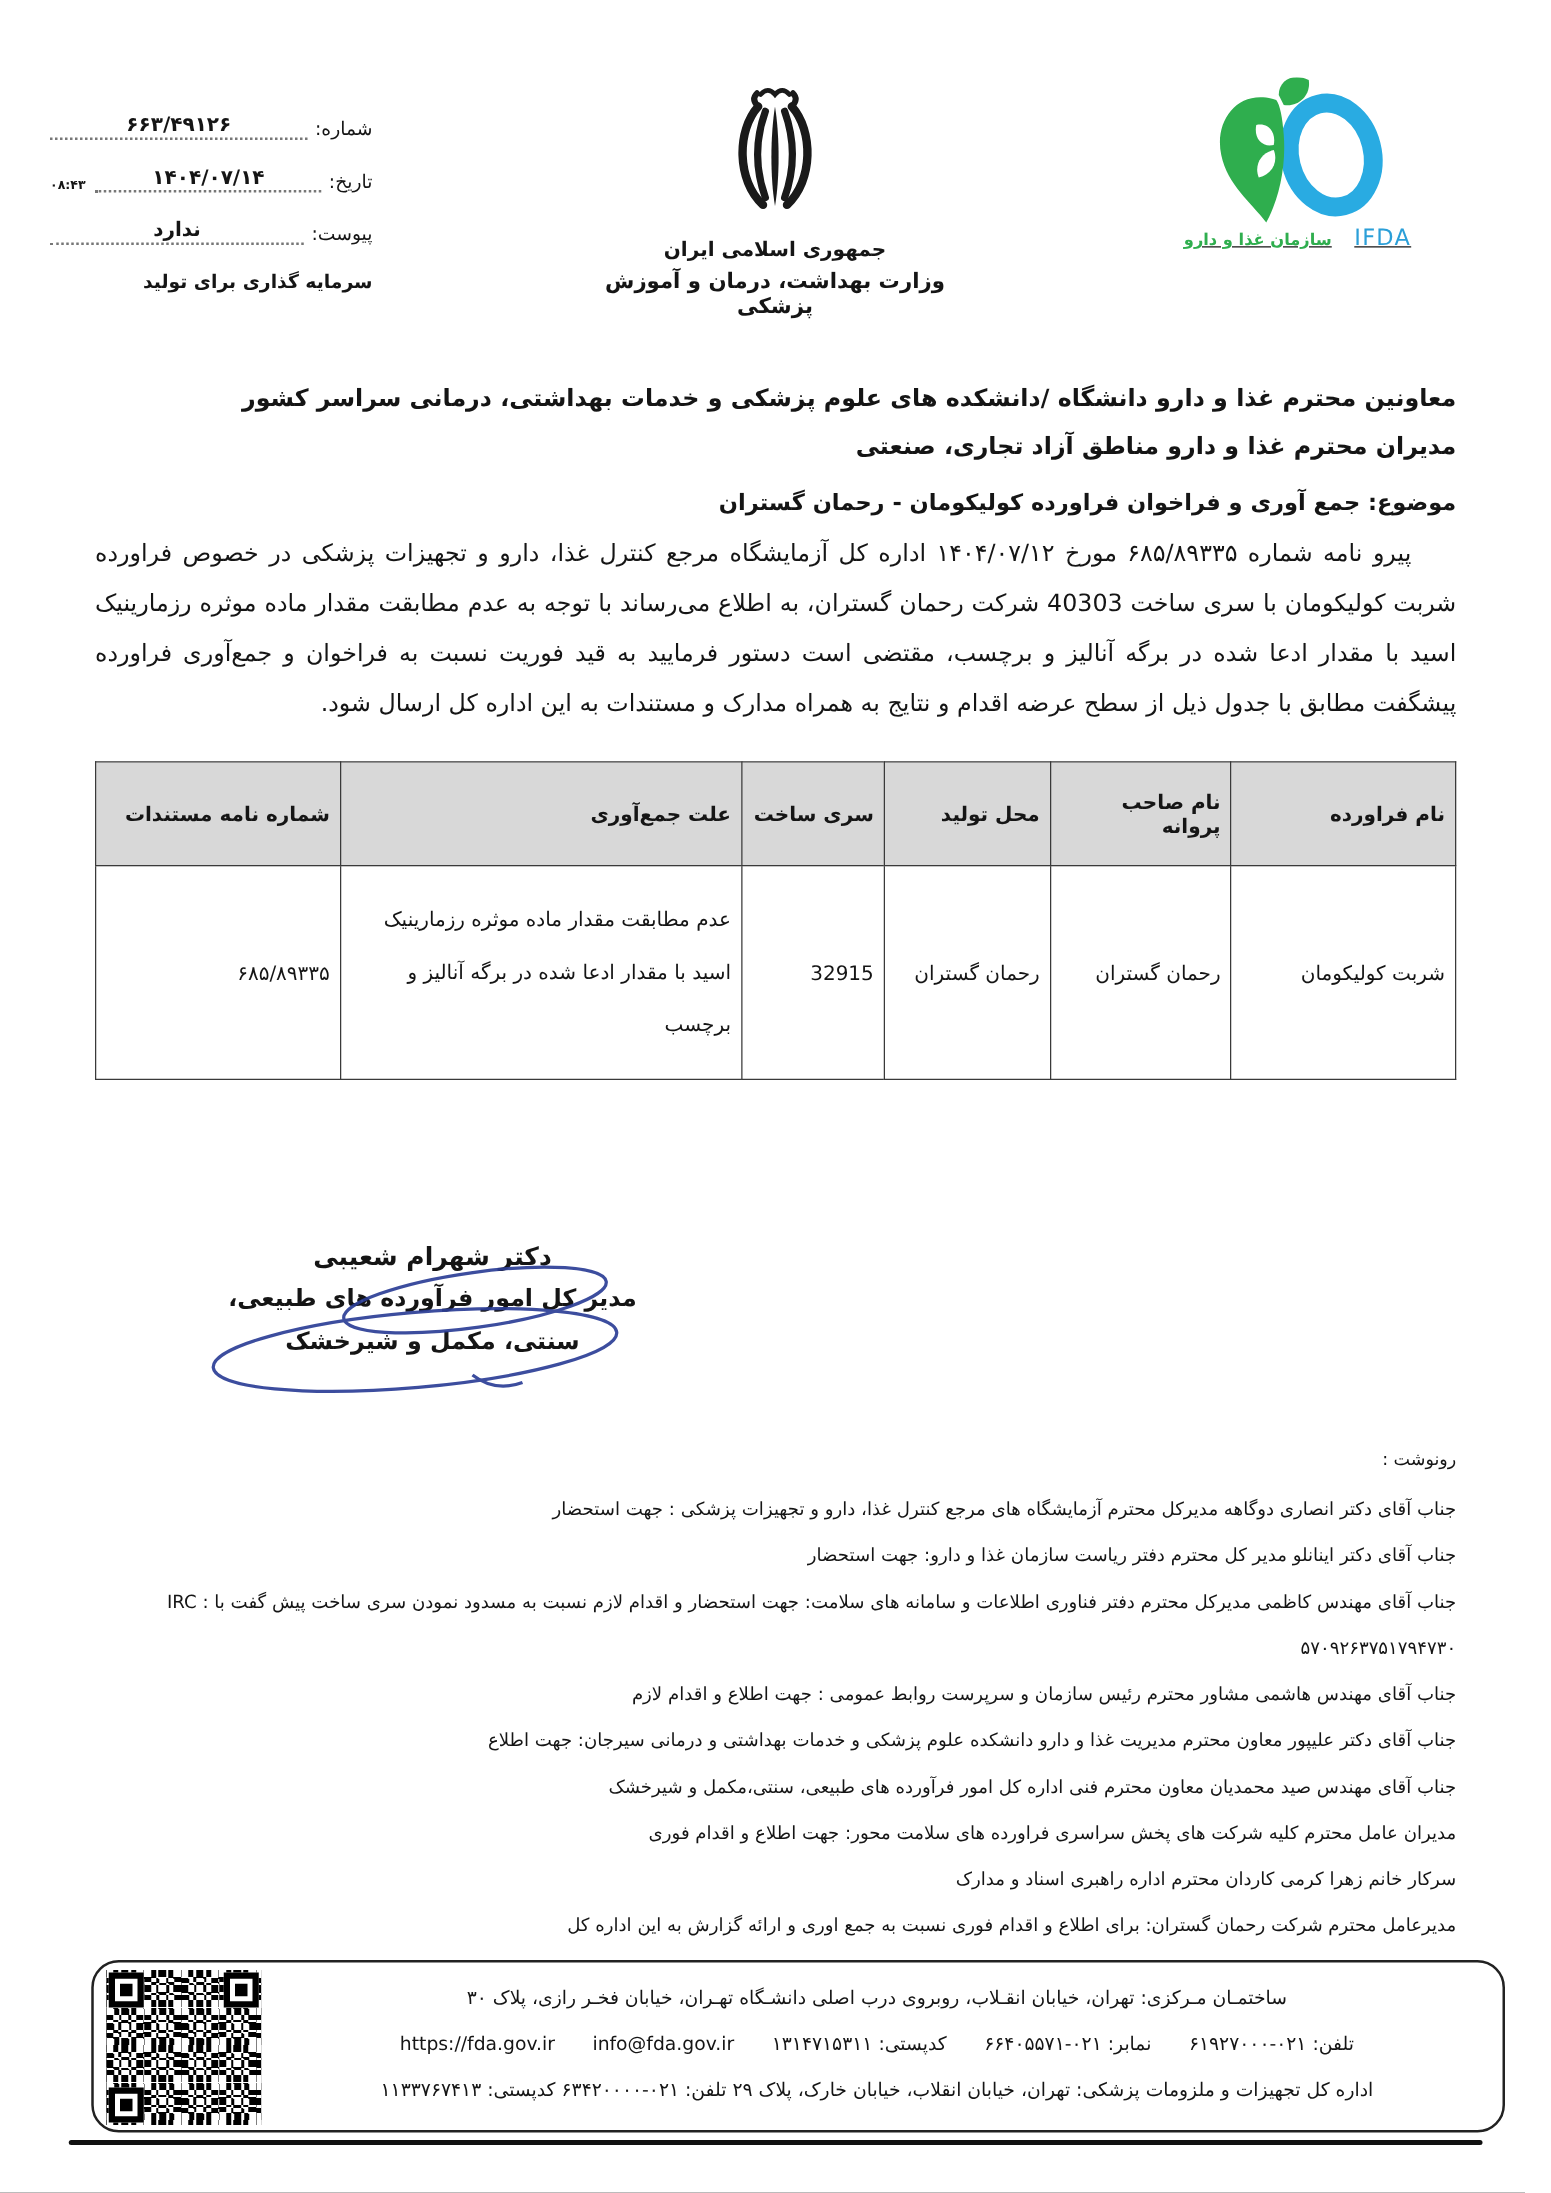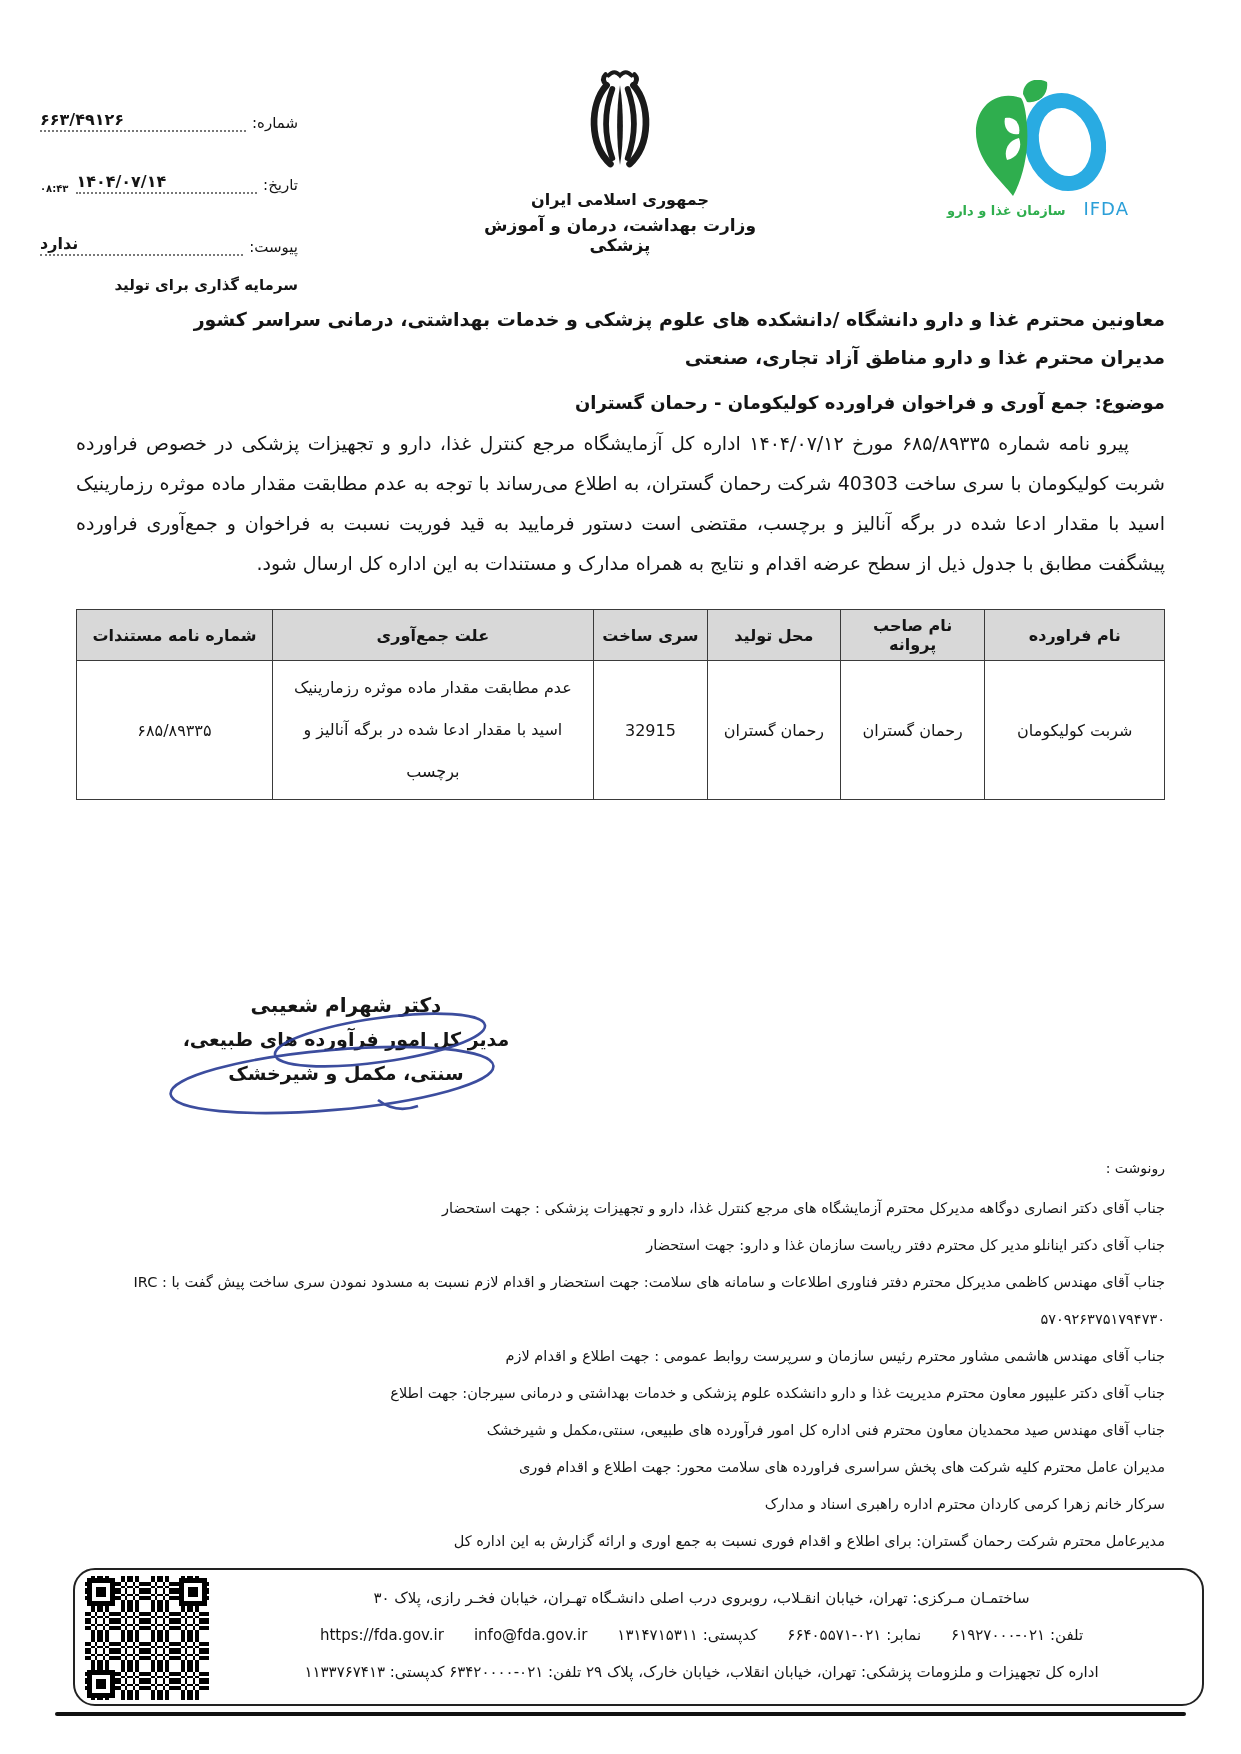--- a/index.html
+++ b/index.html
@@ -7,44 +7,44 @@
   .page {
     position:relative; width:1241px; height:1754px; margin:0 auto;
     background:#ffffff; overflow:hidden; color:#151515;
     font-family:"DejaVu Sans", sans-serif;
   }
 
   
   .numblock { position:absolute; left:40px; top:90px; width:258px; direction:rtl; font-size:15px; }
   .numblock .row { display:flex; align-items:flex-end; margin-bottom:20px; }
   .numblock .lab { white-space:nowrap; margin-left:6px; }
-  .numblock .val { flex:1; border-bottom:2px dotted #777; text-align:left; font-weight:bold; font-size:16px; padding-bottom:1px;margin-top:20px; }
+  .numblock .val { flex:1; border-bottom:2px dotted #777; text-align:center; font-weight:bold; font-size:16px; padding-bottom:1px; }
   .numblock .time { margin-right:auto; font-weight:bold; font-size:10px; padding-right:8px; }
   .numblock .slogan { font-weight:bold; font-size:15px; margin-top:2px; }
 
   .emblem { position:absolute; left:455px; top:66px; width:330px; text-align:center; direction:rtl; }
   .emblem svg { display:block; margin:0 auto; }
   .emblem .t1 { font-weight:bold; font-size:16px; margin-top:4px; }
   .emblem .t2 { font-weight:bold; font-size:17px; margin-top:6px; }
 
-  .ifda { position:absolute; left:918px; top:80px; width:240px; text-align:left; }
+  .ifda { position:absolute; left:918px; top:62px; width:240px; text-align:left;text-decoration:underline; }
   .ifda svg { display:block; margin:0 auto; }
   .ifda .cap { display:flex; justify-content:center; gap:18px; align-items:baseline; margin-top:-14px; }
   .ifda .fa { color:#2fae4e; font-size:13px; font-weight:bold; direction:rtl; }
   .ifda .en { color:#2b9fd8; font-size:18px; letter-spacing:1px; }
 
   
   .content { position:absolute; left:76px; top:300px; width:1089px; direction:rtl; text-align:right; }
   .addr { font-weight:bold; font-size:19px; line-height:38px; }
   .subject { font-weight:bold; font-size:18px; margin-top:16px; }
   .salut { font-weight:bold; font-size:17px; margin-top:22px; }
   .bodytext { font-size:19px; line-height:40px; text-align:justify; margin-top:10px; text-indent:36px; }
 
   table.rtbl { width:100%; border-collapse:collapse; margin-top:26px; direction:rtl; }
-  .rtbl th, .rtbl td { border:1px solid #3a3a3a; text-align:center; vertical-align:middle; font-size:16px; padding:6px 8px; }
+  .rtbl th, .rtbl td { border:1px solid #3a3a3a; vertical-align:middle; font-size:16px; padding:22px 8px; }
   .rtbl th { background:#d8d8d8; font-weight:bold; height:40px; }
   .rtbl td { height:96px; }
   .rtbl td.reason { line-height:42px; }
   .rtbl .c1{width:16.5%} .rtbl .c2{width:13.3%} .rtbl .c3{width:12.2%} .rtbl .c4{width:10.5%} .rtbl .c5{width:29.5%} .rtbl .c6{width:18%}
 
   
   .sig { position:absolute; left:128px; top:988px; width:436px; text-align:center; direction:rtl; font-weight:bold; }
   .sig .n  { font-size:20px; line-height:34px; }
   .sig .t  { font-size:19px; line-height:34px; }
   .sig svg { position:absolute; left:0; top:0; overflow:visible; pointer-events:none; }

